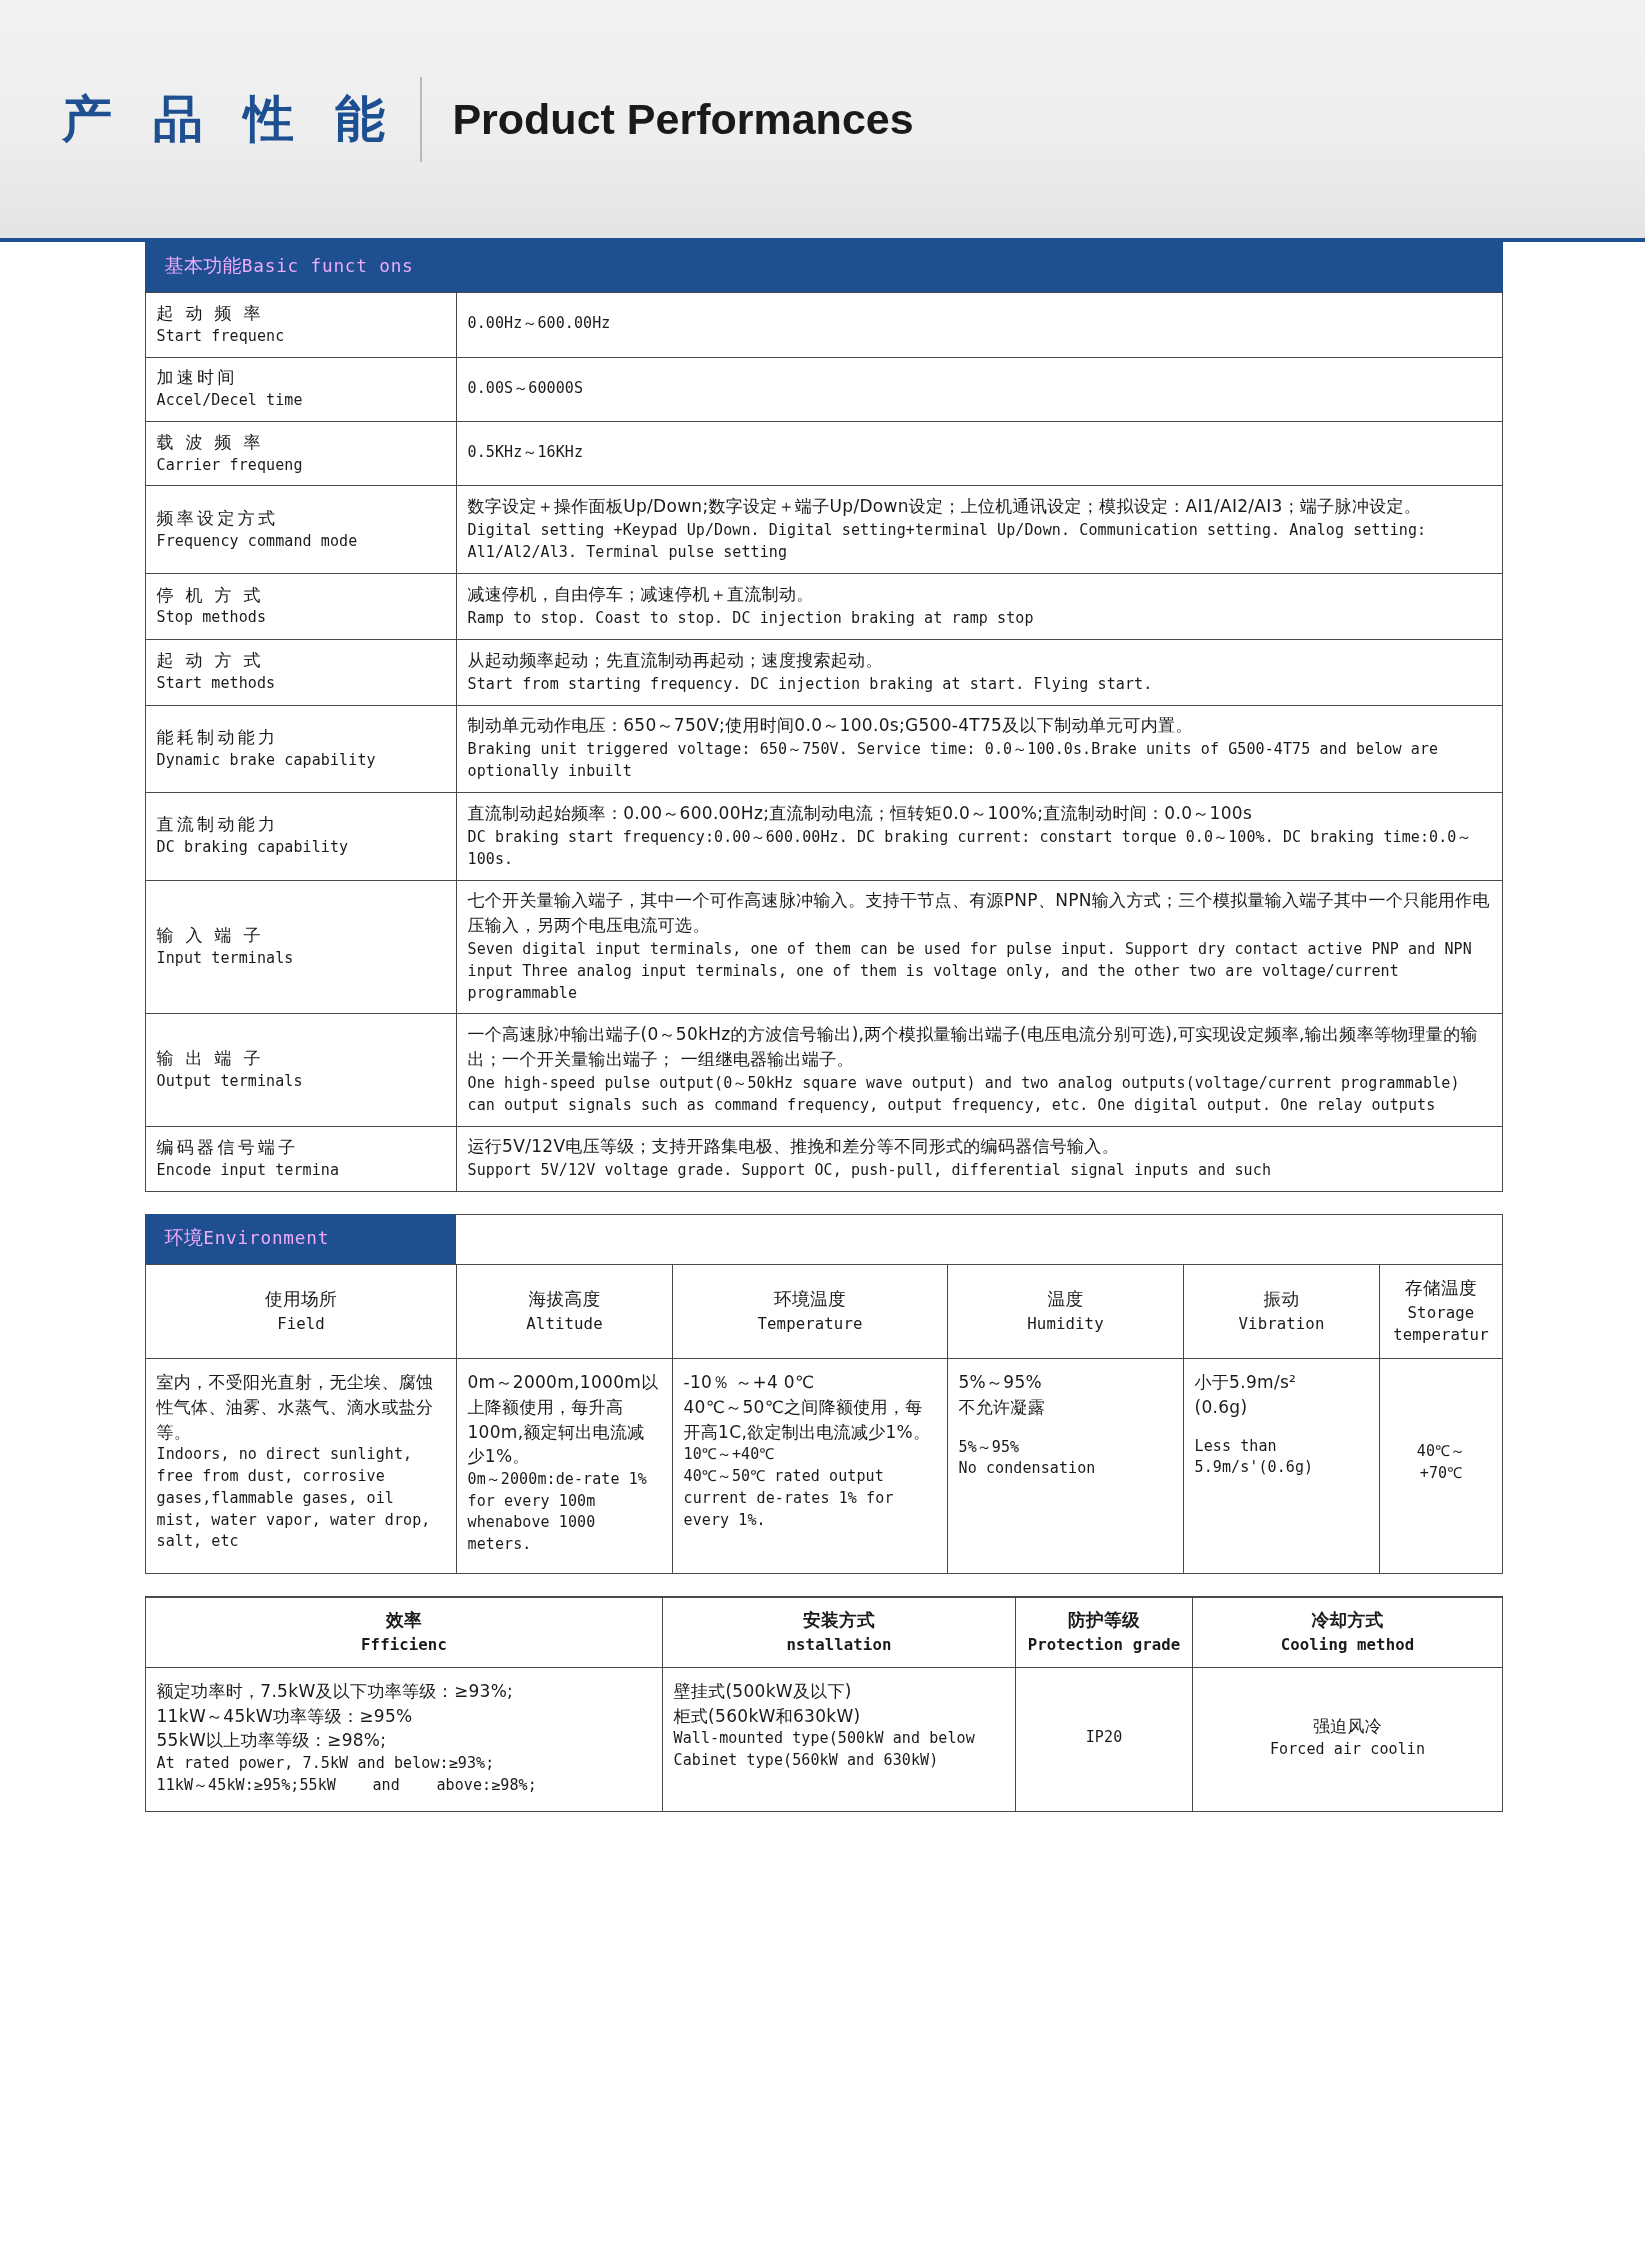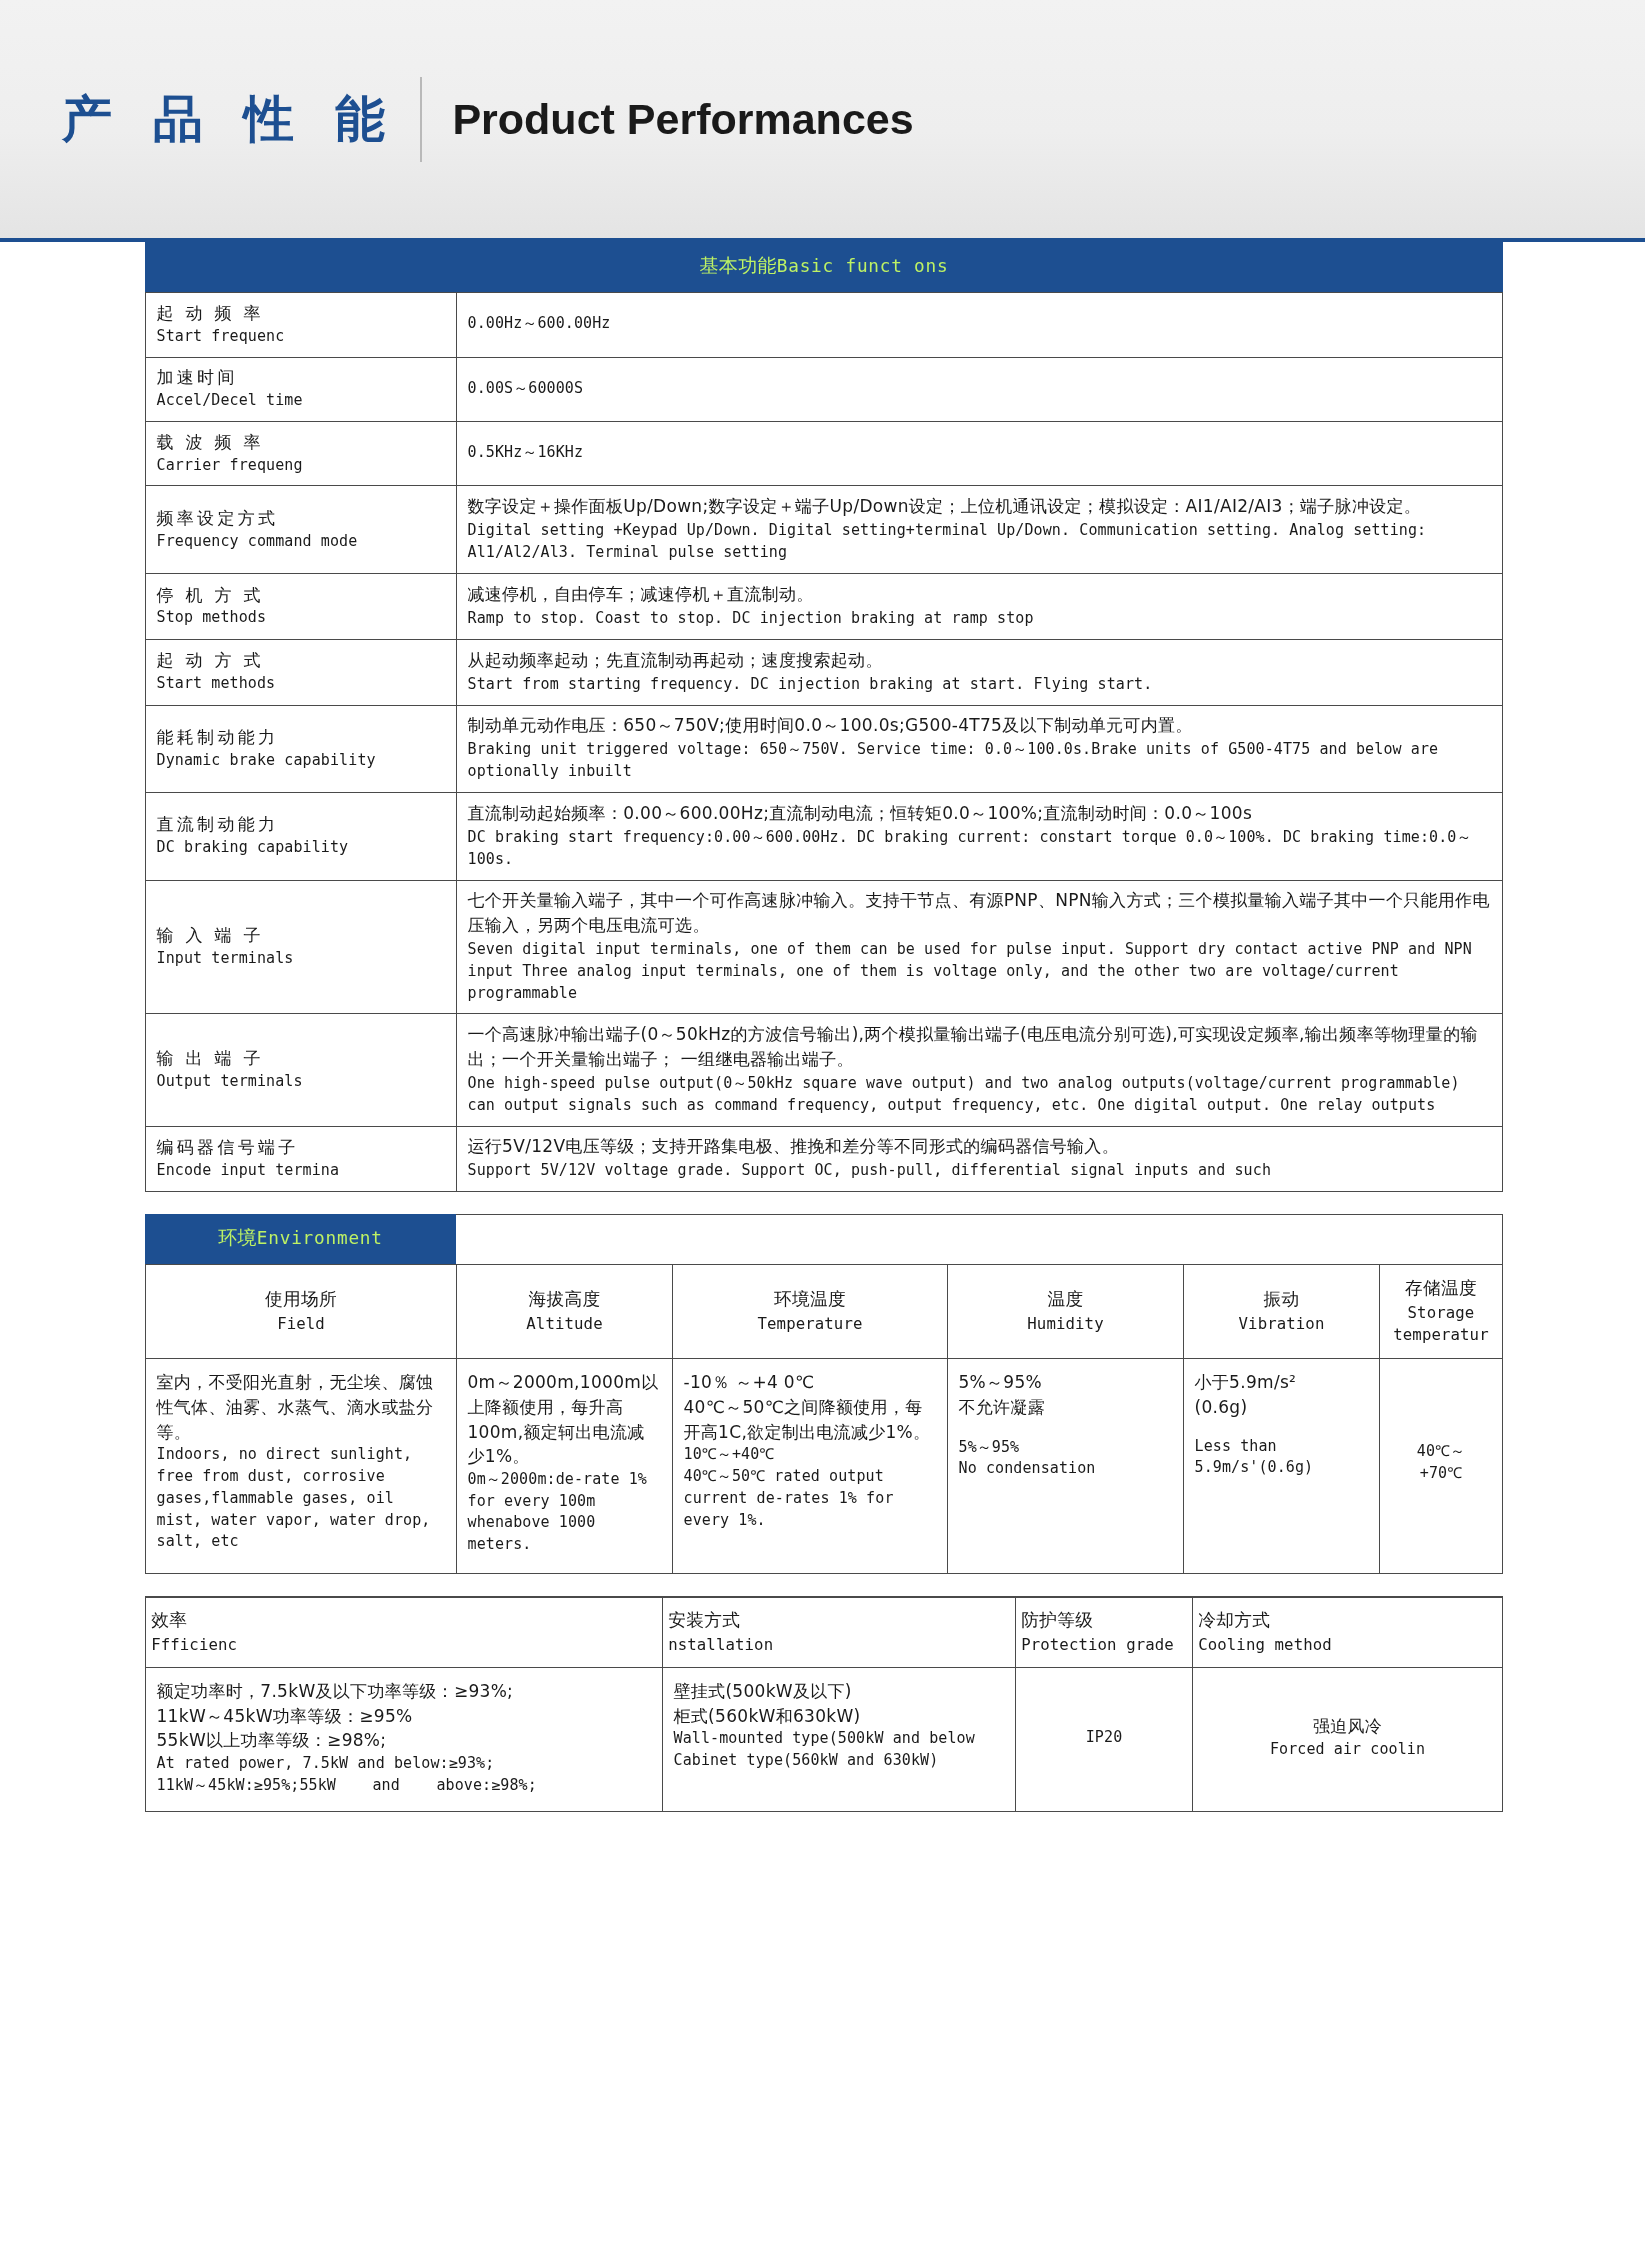--- a/index.html
+++ b/index.html
@@ -45,26 +45,25 @@
   }
 
   
   .content {
     padding: 0 143px 0 145px;
   }
 
   
   .section-bar {
     background: #1d4f91;
-    color: #bef264;
+    color: #f0abfc;
     font-size: 19px;
     padding: 11px 19.6px 12.4px 19.6px;
     font-family: "DejaVu Sans", sans-serif;
     letter-spacing: 0.3px;
-    text-align: center;
   }
   .section-bar .en { font-family: "DejaVu Sans Mono", monospace; font-size: 17.7px; letter-spacing: 0.8px;}
 
   .bar-row { display: flex; }
   .bar-row .section-bar { width: 311px; }
   .bar-row .bar-fill {
     flex: 1;
     border-right: 1.3px solid #4a4a4a;
     border-top: 1.3px solid #4a4a4a;
   }
@@ -103,22 +102,22 @@
     font-weight: normal;
     padding: 10.5px 5.2px;
   }
   .env-table th .cn { font-size: 17.7px; }
   .env-table th .en { font-size: 15.7px; }
   .env-table td { padding: 11.8px 10.5px 17px 10.5px; }
   .env-head-row th { vertical-align: middle; }
 
   
   .others-table th {
-    text-align: left;
-    font-weight: normal;
+    text-align: center;
+    font-weight: bold;
     padding: 10.5px 5.2px;
   }
   .others-table th .cn { font-size: 17.7px; }
   .others-table th .en { font-size: 15.7px; }
   .others-table td { padding: 10.5px 10.5px 14.4px 10.5px; }
   .center { text-align: center; }
   .vmid { vertical-align: middle; }
 
   .gap-sm { height: 22px; }
   .gap-md { height: 22px; }

